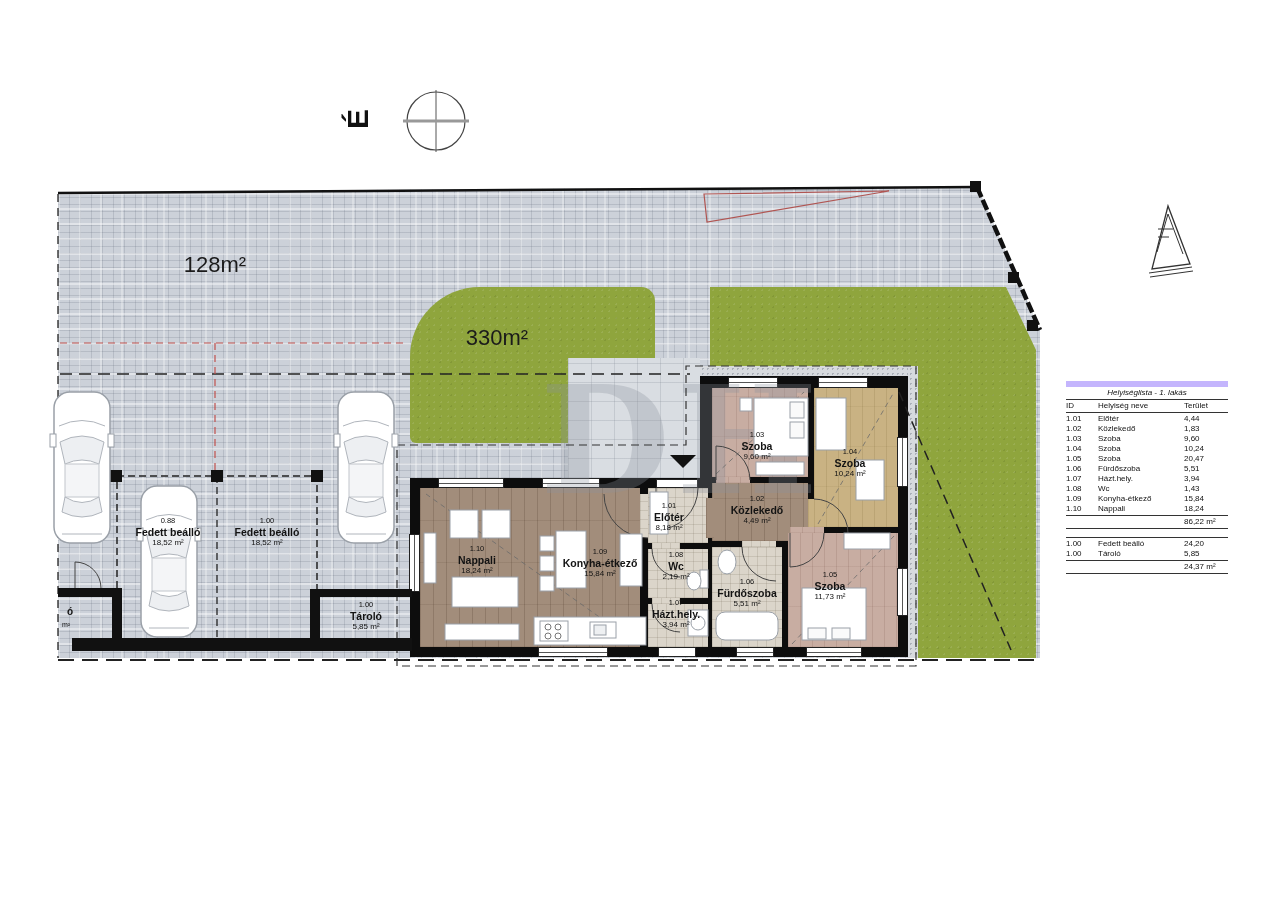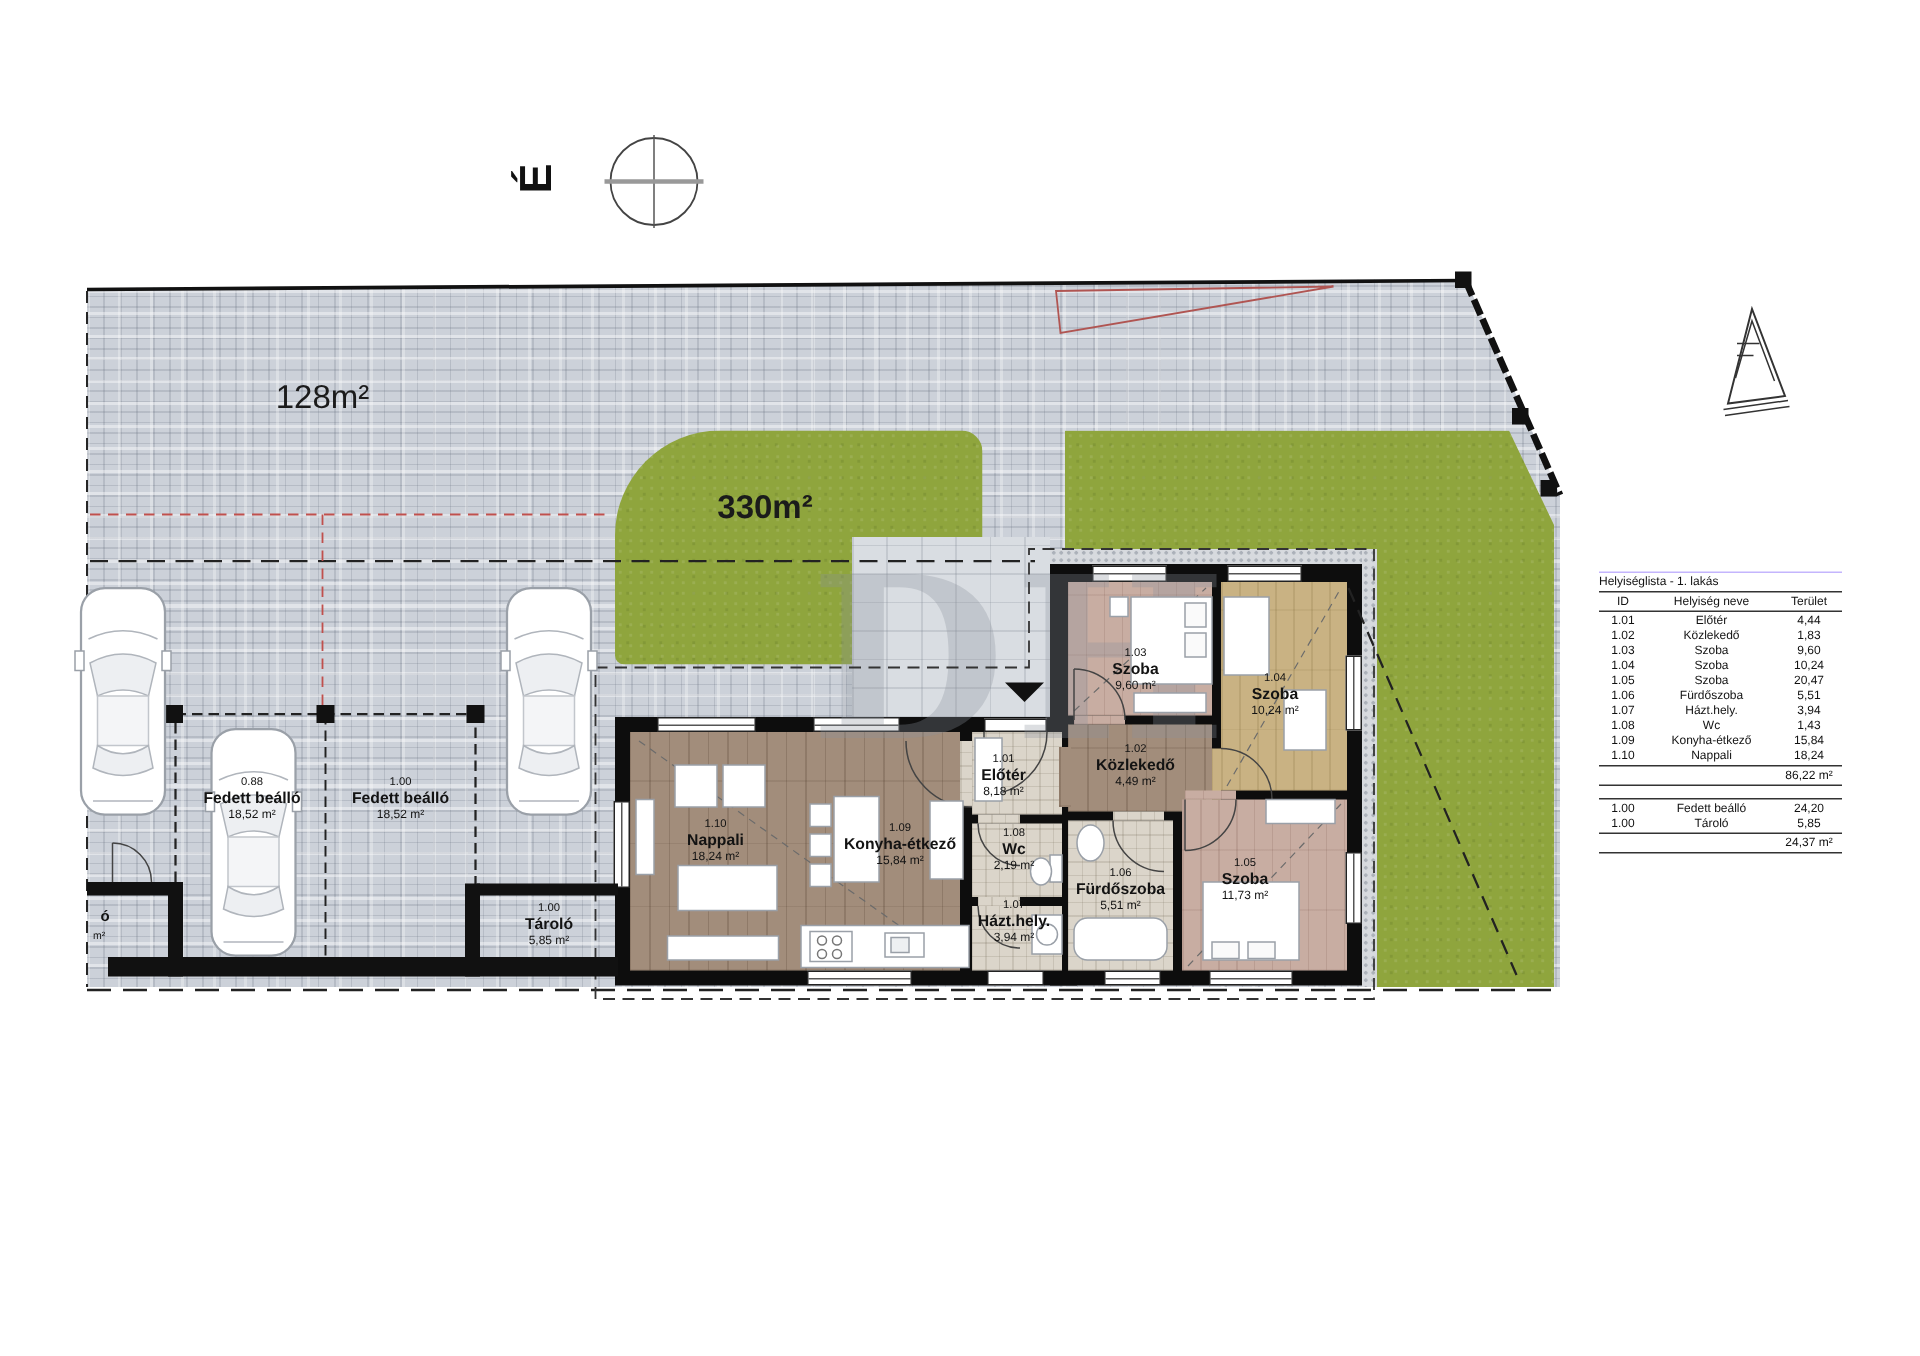--- a/index.html
+++ b/index.html
@@ -51,22 +51,22 @@
   .rl-area{font-size:8px;}
   .arealabel{position:absolute;transform:translate(-50%,-50%);font-size:22px;color:#1b1b1b;z-index:40;white-space:nowrap;}
   .fragment{position:absolute;color:#131313;z-index:40;}
   .north-letter{position:absolute;left:348px;top:102px;font-size:30px;font-weight:bold;color:#111;transform:rotate(-90deg);z-index:40;}
   .watermark{position:absolute;left:540px;top:352px;font-family:"DejaVu Serif",serif;font-weight:bold;font-size:150px;letter-spacing:6px;color:rgba(140,145,155,.30);z-index:25;pointer-events:none;text-align:center;}
 
   .overlay{position:absolute;left:0;top:0;z-index:30;}
 
   
   .rtable{position:absolute;left:1066px;top:381px;width:162px;font-size:8px;color:#111;z-index:40;}
-  .rt-title{text-align:left;border-top:1px solid #c4b5fd;border-bottom:1px solid #333;padding:1px 0 2px 0;}
-  .trow{display:flex;line-height:10px;text-align:center;}
+  .rt-title{text-align:center;border-top:6px solid #c4b5fd;border-bottom:1px solid #333;padding:1px 0 2px 0;font-style:italic;}
+  .trow{display:flex;line-height:10px;}
   .trow .c1{width:32px;}
   .trow .c2{width:86px;}
   .trow .c3{width:44px;}
   .rt-head{border-bottom:1px solid #333;padding:1px 0;}
   .rt-body{border-bottom:1px solid #333;padding:1px 0;}
   .rt-sub{border-bottom:1px solid #333;padding:1px 0;}
   .rt-spacer{height:8px;}
   .rt-block2{border-top:1px solid #333;}
 </style>
 </head>
@@ -245,21 +245,21 @@
 
     <g fill="none" stroke="#333">
       <path d="M1152,269 L1168,206 L1190,264 Z" stroke-width="1.3"></path>
       <path d="M1157,252 L1168,214 L1183,254" stroke-width="1"></path>
       <path d="M1158,229 L1173,229 M1158,237 L1169,237" stroke-width="1"></path>
       <path d="M1149,273 L1192,267 M1150,277 L1193,271" stroke-width="1"></path>
     </g>
   </svg>
 
   <div class="arealabel" style="left:215px;top:265px;">128m²</div>
-  <div class="arealabel" style="left:510px;top:338px;font-weight:bold;">330m²</div>
+  <div class="arealabel" style="left:497px;top:338px;">330m²</div>
 
   <div class="north-letter">É</div>
 
   <div class="fragment" style="left:67px;top:606px;font-size:10px;font-weight:bold;">ó</div>
   <div class="fragment" style="left:62px;top:621px;font-size:7px;">m²</div>
 
   <div class="rlabel" style="left:477px;top:560px;">
     <div class="rl-id">1.10</div>
     <div class="rl-name">Nappali</div>
     <div class="rl-area">18,24 m²</div>

